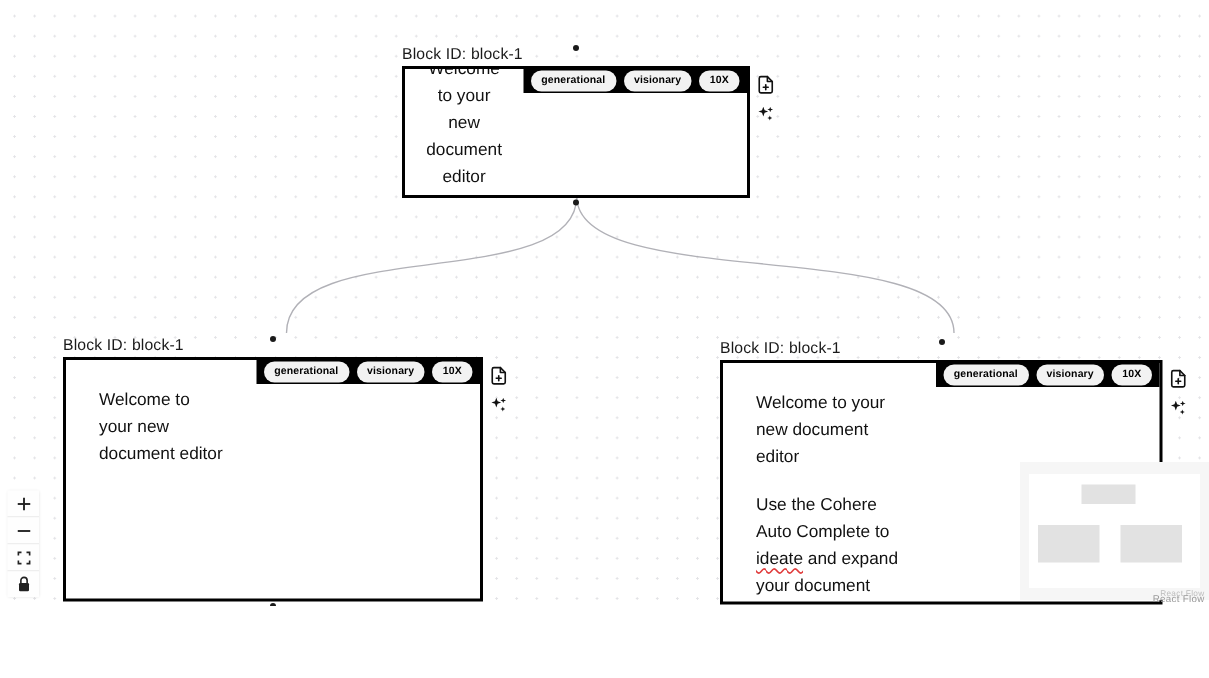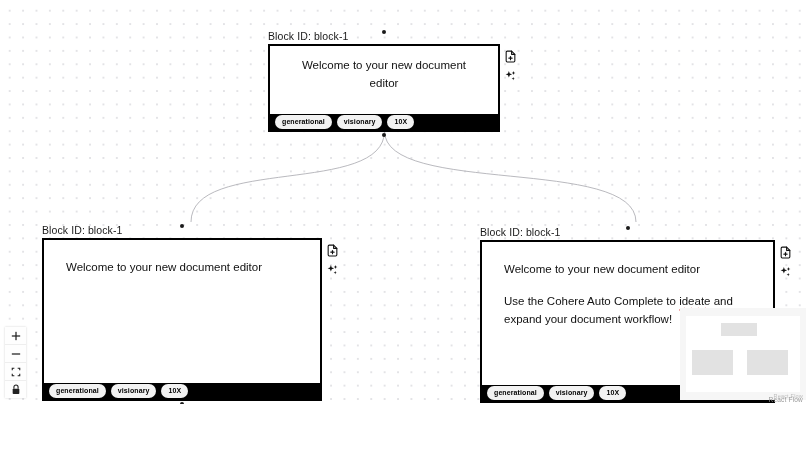--- a/index.html
+++ b/index.html
@@ -45,21 +45,21 @@
     margin-bottom: 2px;
     letter-spacing: 0.1px;
     white-space: nowrap;
   }
   .node-body {
     position: relative;
     border: 2px solid #000000;
     background: #ffffff;
     box-sizing: border-box;
     display: flex;
-    flex-direction: column;
+    flex-direction: row;
   }
   .node-content {
     flex: 1 1 auto;
     padding: 18px 22px 10px 22px;
     box-sizing: border-box;
     overflow: hidden;
   }
   .doc-line {
     font-size: 11.5px;
     line-height: 18px;

